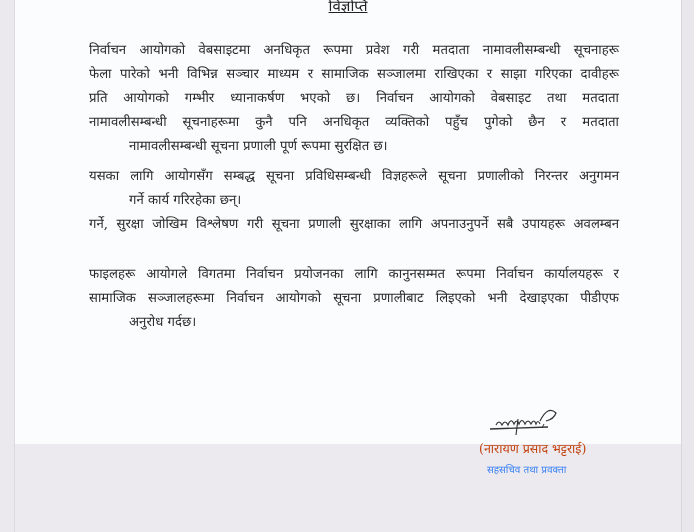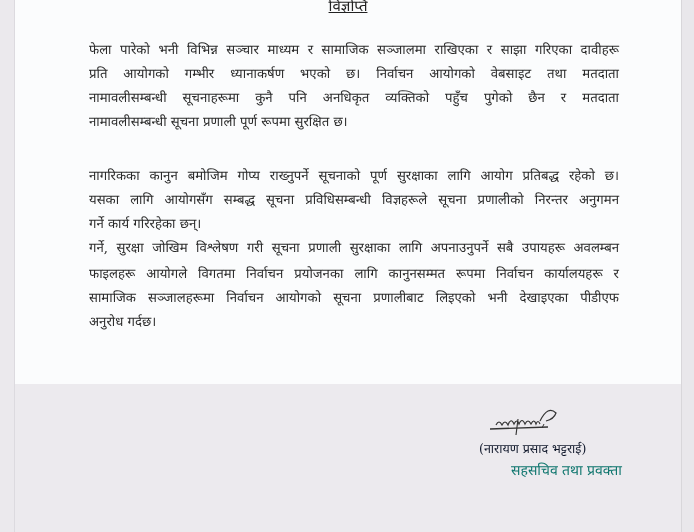--- a/index.html
+++ b/index.html
@@ -12,70 +12,70 @@
     }
     .viewer-left {
       position: absolute; left: 0; top: 0; width: 14px; height: 532px;
       background: #ebe9ed; border-right: 1px solid #dcdadf;
     }
     .viewer-right {
       position: absolute; left: 681px; top: 0; width: 13px; height: 532px;
       background: #e9e7eb; border-left: 1px solid #d8d6da;
     }
     .page {
-      position: absolute; left: 15px; top: 0; width: 666px; height: 384px;
+      position: absolute; left: 15px; top: 0; width: 666px; height: 444px;
       background: #fbfcfd;
     }
     .title {
       position: absolute; left: 0; width: 100%; top: -4px;
       text-align: center; font-size: 15px; line-height: 20px;
       text-decoration: underline; color: #222;
     }
     .body-text {
       position: absolute; left: 74px; width: 530px;
       font-size: 13.2px; line-height: 24px;
       text-align: justify; color: #2b2b2b;
     }
     .body-text .line {
       display: block; white-space: nowrap; text-align: justify;
       text-align-last: justify;
     }
-    .body-text .line.last { text-align-last: left; }
+    .body-text .line.last { text-align-last: left; margin-left: 40px; }
     #para1 { top: 38px; }
     #para2 { top: 164px; }
     #para3 { top: 262px; }
     .signature {
       position: absolute; left: 473px; top: 405px; width: 100px; height: 30px;
     }
     .sig-name {
       position: absolute; left: 464px; top: 441px;
-      font-size: 12.5px; line-height: 16px; color: #0f172a; white-space: nowrap;
+      font-size: 12.5px; line-height: 16px; color: #c2410c; white-space: nowrap;
     }
     .sig-title {
-      position: absolute; left: 496px; top: 462px;
-      font-size: 14px; line-height: 16px; color: #0f766e; white-space: nowrap;
+      position: absolute; left: 472px; top: 462px;
+      font-size: 10px; line-height: 16px; color: #3b82f6; white-space: nowrap;
     }
   </style>
 </head>
 <body>
 
 <div class="viewer-left"></div>
 
 <div class="page">
   <div class="title">विज्ञप्ति</div>
 
   <div class="body-text" id="para1">
+    <span class="line">निर्वाचन आयोगको वेबसाइटमा अनधिकृत रूपमा प्रवेश गरी मतदाता नामावलीसम्बन्धी सूचनाहरू</span>
     <span class="line">फेला पारेको भनी विभिन्न सञ्चार माध्यम र सामाजिक सञ्जालमा राखिएका र साझा गरिएका दावीहरू</span>
     <span class="line">प्रति आयोगको गम्भीर ध्यानाकर्षण भएको छ। निर्वाचन आयोगको वेबसाइट तथा मतदाता</span>
     <span class="line">नामावलीसम्बन्धी सूचनाहरूमा कुनै पनि अनधिकृत व्यक्तिको पहुँच पुगेको छैन र मतदाता</span>
     <span class="line last">नामावलीसम्बन्धी सूचना प्रणाली पूर्ण रूपमा सुरक्षित छ।</span>
   </div>
 
   <div class="body-text" id="para2">
-    <span class="line">नागरिकका कानुन बमोजिम गोप्य राख्नुपर्ने सूचनाको पूर्ण सुरक्षाका लागि आयोग प्रतिबद्ध रहेको छ।</span>
     <span class="line">यसका लागि आयोगसँग सम्बद्ध सूचना प्रविधिसम्बन्धी विज्ञहरूले सूचना प्रणालीको निरन्तर अनुगमन</span>
     <span class="line last">गर्ने कार्य गरिरहेका छन्।</span>
     <span class="line">गर्ने, सुरक्षा जोखिम विश्लेषण गरी सूचना प्रणाली सुरक्षाका लागि अपनाउनुपर्ने सबै उपायहरू अवलम्बन</span>
   </div>
 
   <div class="body-text" id="para3">
     <span class="line">फाइलहरू आयोगले विगतमा निर्वाचन प्रयोजनका लागि कानुनसम्मत रूपमा निर्वाचन कार्यालयहरू र</span>
     <span class="line">सामाजिक सञ्जालहरूमा निर्वाचन आयोगको सूचना प्रणालीबाट लिइएको भनी देखाइएका पीडीएफ</span>
     <span class="line last">अनुरोध गर्दछ।</span>
   </div>

